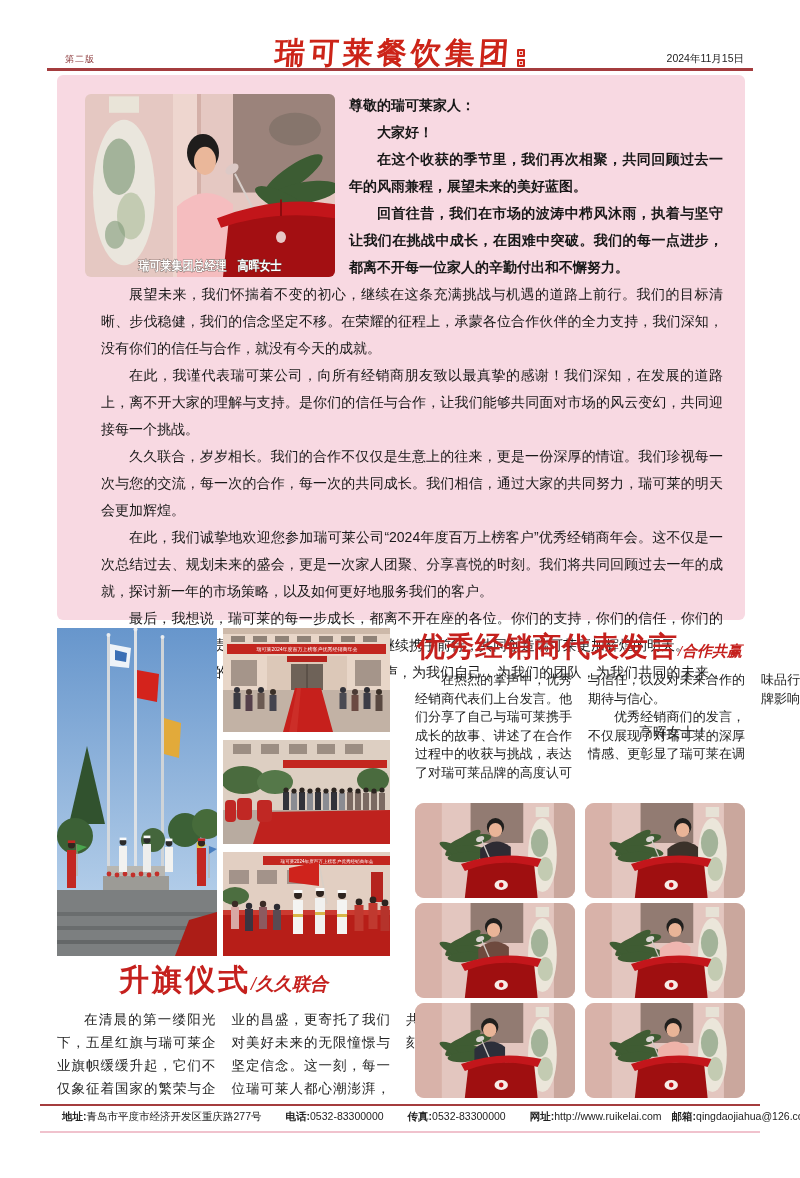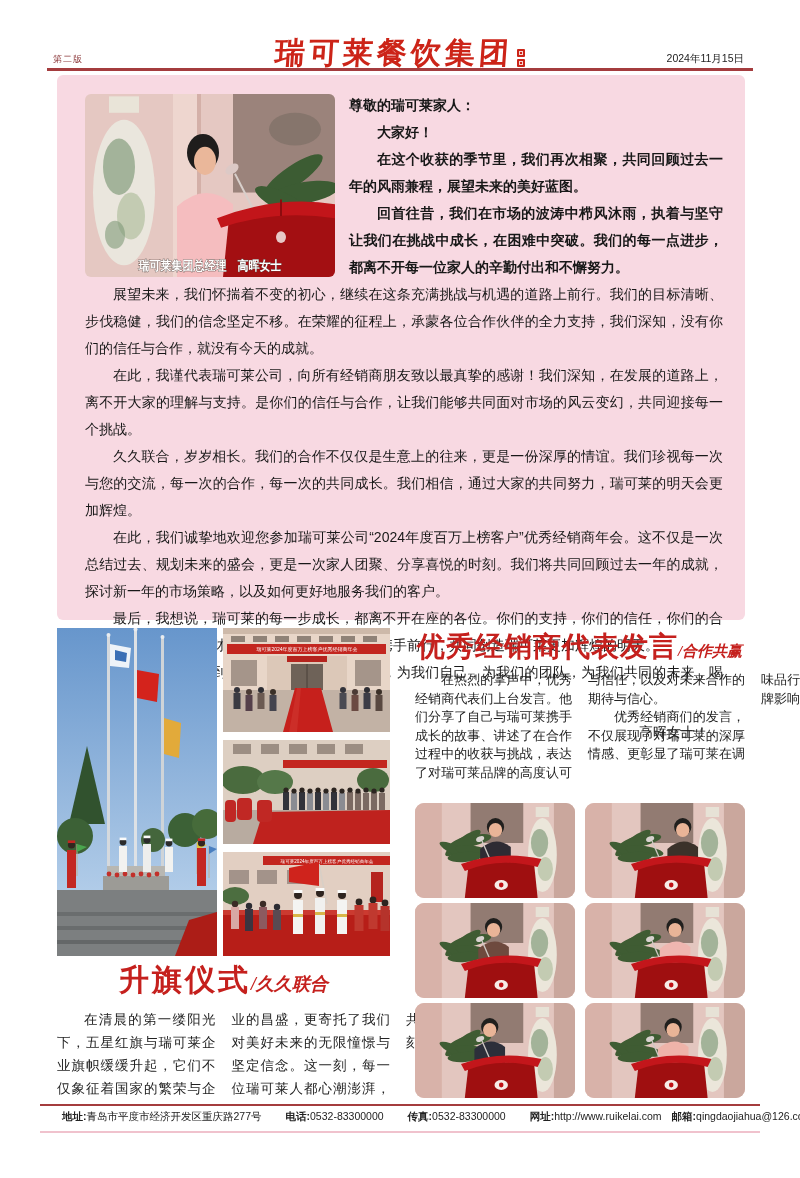--- a/index.html
+++ b/index.html
@@ -1,34 +1,34 @@
 <!DOCTYPE html>
 <html style="--masthead-red: #cc2418; --title-red: #c5201d; --rule-red: #a43c3e; --pink-bg: #f8d9e2; --footer-pink: #f0c2cd;"><head>
 <meta charset="utf-8">
 <style>
   *{margin:0;padding:0;box-sizing:border-box;}
   html,body{width:800px;height:1178px;background:#fff;}
   body{font-family:"Liberation Sans",sans-serif;color:#1c1c1c;position:relative;overflow:hidden;}
   .page{position:absolute;inset:0;}
 
   
-  .page-label{position:absolute;left:53px;top:53px;font-size:9px;color:#8d3a3c;letter-spacing:1px;}
+  .page-label{position:absolute;left:65px;top:53px;font-size:9px;color:#8d3a3c;letter-spacing:1px;}
   .issue-date{position:absolute;right:56px;top:52px;font-size:10.5px;color:#222;}
   .masthead{position:absolute;left:0;right:0;top:33px;text-align:center;}
   .masthead-title{font-family:"Liberation Serif",serif;font-weight:900;font-size:30px;color:var(--masthead-red,#cc2418);letter-spacing:4px;display:inline-block;transform:skewX(-4deg);}
   .masthead-seal{display:inline-flex;flex-direction:column;gap:2px;vertical-align:6px;margin-left:4px;}
   .masthead-seal i{display:block;width:8px;height:8px;background:var(--masthead-red,#cc2418);border-radius:1px;position:relative;}
   .masthead-seal i::after{content:"";position:absolute;inset:2px;border:1px solid rgba(255,255,255,.8);}
   .header-rule{position:absolute;left:47px;right:47px;top:68px;height:3px;background:var(--rule-red,#a43c3e);}
 
   
   .letter-block{position:absolute;left:57px;top:75px;width:688px;height:545px;background:var(--pink-bg,#f8d9e2);border-radius:6px;padding:17px 22px 0 28px;}
   .letter-photo{float:left;width:250px;height:183px;margin:2px 14px 4px 0;border-radius:6px;overflow:hidden;position:relative;}
   .letter-photo svg{display:block;width:100%;height:100%;}
-  .letter-body p{font-size:14px;line-height:27px;text-align:justify;text-indent:2em;color:#181818;}
+  .letter-body p{font-size:14px;line-height:27px;text-align:justify;text-indent:2em;color:#181818;margin-left:16px;}
   .letter-body p.no-indent{text-indent:0;}
   .letter-body p.bold{font-weight:bold;}
   .letter-signoff{font-size:14px;line-height:27px;text-align:right;padding-right:14px;margin-top:6px;}
 
   
   .collage{position:absolute;left:57px;top:628px;width:333px;height:328px;}
   .collage .big{position:absolute;left:0;top:0;width:160px;height:328px;overflow:hidden;}
   .collage .s1{position:absolute;left:166px;top:0;width:167px;height:104px;overflow:hidden;}
   .collage .s2{position:absolute;left:166px;top:112px;width:167px;height:104px;overflow:hidden;}
   .collage .s3{position:absolute;left:166px;top:224px;width:167px;height:104px;overflow:hidden;}

